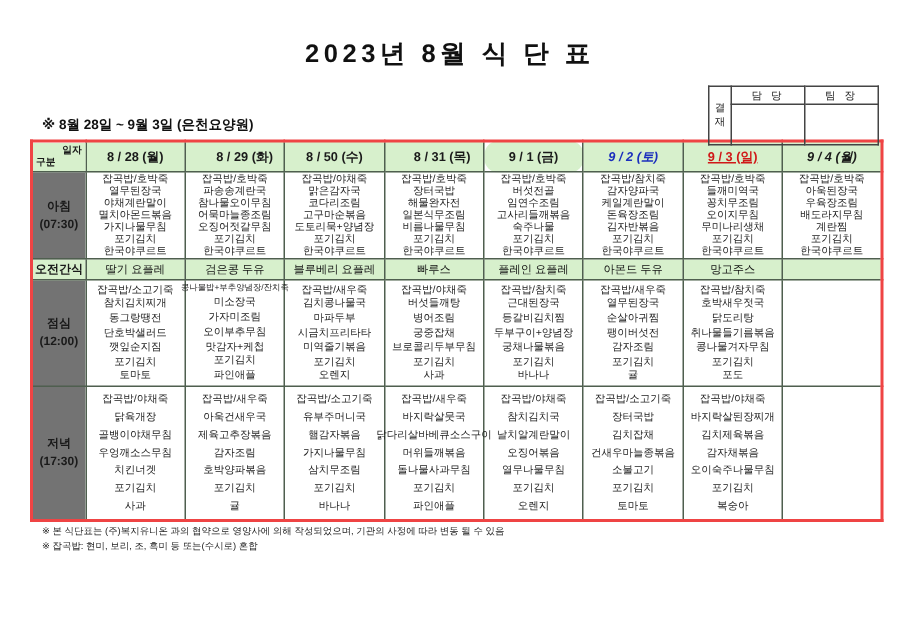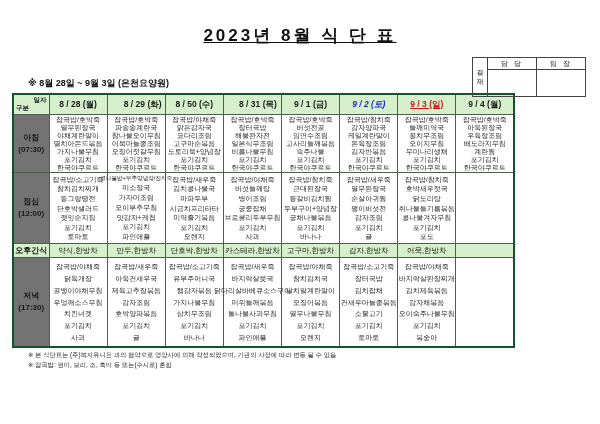--- a/index.html
+++ b/index.html
@@ -3,38 +3,38 @@
 <meta charset="utf-8">
 <style>
   html,body{margin:0;padding:0;}
   body{
     width:600px;height:424px;background:#ffffff;position:relative;
     font-family:"Liberation Sans","DejaVu Sans",sans-serif;color:#1a1a1a;
     overflow:hidden;
   }
   .page-title{
     text-align:center;font-size:17px;font-weight:bold;letter-spacing:3px;
-    padding-top:24px;margin:0 0 0 0;color:#111;text-decoration:underline;
+    padding-top:24px;margin:0 0 0 0;color:#111;
   }
   
   .approval{
     position:absolute;top:57px;right:14px;border-collapse:collapse;
     table-layout:fixed;
   }
   .approval td{border:1px solid #444;font-size:7px;text-align:center;vertical-align:middle;padding:0;}
   .approval .stamp-label{width:12px;word-break:break-all;line-height:1.3;padding:1px;}
   .approval .ah{width:48px;height:11px;font-weight:normal;letter-spacing:2px;}
   .approval .asig{height:26px;}
   .subtitle{
     margin:30px 8px 3px 28px;font-size:9px;font-weight:bold;color:#111;
   }
   
   .menu-table{
-    margin-left:12px;border-collapse:collapse;table-layout:fixed;width:503px;
-    border:2px solid #14532d;
+    margin-left:20px;border-collapse:collapse;table-layout:fixed;width:569px;
+    border:2px solid #ef4444;
   }
   .menu-table td,.menu-table th{border:1px solid #4f5f4f;padding:0;vertical-align:middle;}
   .menu-table th{background:#d7f0cc;font-size:8.5px;font-weight:bold;height:19px;}
   .corner{position:relative;background:#d7f0cc;
     background-image:linear-gradient(to bottom right,transparent 49%,#4f5f4f 49%,#4f5f4f 52%,transparent 52%);}
   .corner .c-top{position:absolute;top:1px;right:2px;font-size:6.5px;font-weight:bold;}
   .corner .c-bottom{position:absolute;bottom:1px;left:2px;font-size:6.5px;font-weight:bold;}
   .row-label{background:#737373;font-size:8px;font-weight:bold;text-align:center;line-height:1.5;}
   .lines{display:flex;flex-direction:column;justify-content:space-evenly;align-items:center;width:100%;}
   .r-breakfast .lines{height:57px;}
@@ -85,24 +85,24 @@
     <thead>
       <tr>
         <th class="corner">
           <span class="c-top">일자</span>
           <span class="c-bottom">구분</span>
         </th>
         <th style="color: rgb(26, 26, 26);">8 / 28 (월)</th>
         <th style="color: rgb(26, 26, 26); padding-left: 13px;">8 / 29 (화)</th>
         <th style="color: rgb(26, 26, 26);">8 / 50 (수)</th>
         <th style="color: rgb(26, 26, 26); padding-left: 11px;">8 / 31 (목)</th>
-        <th style="color: rgb(26, 26, 26);">9 / 1 (금)</th>
+        <th style="color: rgb(26, 26, 26); border-radius: 9px;">9 / 1 (금)</th>
         <th style="color: rgb(27, 47, 189); font-style: italic;">9 / 2 (토)</th>
         <th style="color: rgb(208, 24, 24); text-decoration: underline;">9 / 3 (일)</th>
-        <th style="color: rgb(26, 26, 26);">9 / 4 (월)</th>
+        <th style="color: rgb(26, 26, 26); font-style: italic;">9 / 4 (월)</th>
       </tr>
     </thead>
     <tbody>
       <tr class="r-breakfast">
         <td class="row-label">아침<br>(07:30)</td>
         <td class="menu-cell">
           <div class="lines">
             <div class="line">잡곡밥/호박죽</div>
             <div class="line">열무된장국</div>
             <div class="line">야채계란말이</div>
@@ -183,20 +183,47 @@
             <div class="line">잡곡밥/호박죽</div>
             <div class="line">아욱된장국</div>
             <div class="line">우육장조림</div>
             <div class="line">배도라지무침</div>
             <div class="line">계란찜</div>
             <div class="line">포기김치</div>
             <div class="line">한국야쿠르트</div>
           </div>
         </td>
       </tr>
+      <tr class="r-snack">
+        <td class="row-label">오전간식</td>
+        <td>
+          <div class="snack-text">딸기 요플레</div>
+        </td>
+        <td>
+          <div class="snack-text">검은콩 두유</div>
+        </td>
+        <td>
+          <div class="snack-text">블루베리 요플레</div>
+        </td>
+        <td>
+          <div class="snack-text">빠루스</div>
+        </td>
+        <td>
+          <div class="snack-text">플레인 요플레</div>
+        </td>
+        <td>
+          <div class="snack-text">아몬드 두유</div>
+        </td>
+        <td>
+          <div class="snack-text">망고주스</div>
+        </td>
+        <td>
+          <div class="snack-text"></div>
+        </td>
+      </tr>
       <tr class="r-lunch">
         <td class="row-label">점심<br>(12:00)</td>
         <td class="menu-cell">
           <div class="lines">
             <div class="line">잡곡밥/소고기죽</div>
             <div class="line">참치김치찌개</div>
             <div class="line">동그랑땡전</div>
             <div class="line">단호박샐러드</div>
             <div class="line">깻잎순지짐</div>
             <div class="line">포기김치</div>
@@ -266,47 +293,20 @@
             <div class="line">취나물들기름볶음</div>
             <div class="line">콩나물겨자무침</div>
             <div class="line">포기김치</div>
             <div class="line">포도</div>
           </div>
         </td>
         <td class="menu-cell">
           <div class="lines"></div>
         </td>
       </tr>
-      <tr class="r-snack">
-        <td class="row-label">오후간식</td>
-        <td>
-          <div class="snack-text">약식,한방차</div>
-        </td>
-        <td>
-          <div class="snack-text">만두,한방차</div>
-        </td>
-        <td>
-          <div class="snack-text">단호박,한방차</div>
-        </td>
-        <td>
-          <div class="snack-text">카스테라,한방차</div>
-        </td>
-        <td>
-          <div class="snack-text">고구마,한방차</div>
-        </td>
-        <td>
-          <div class="snack-text">감자,한방차</div>
-        </td>
-        <td>
-          <div class="snack-text">어묵,한방차</div>
-        </td>
-        <td>
-          <div class="snack-text"></div>
-        </td>
-      </tr>
       <tr class="r-dinner">
         <td class="row-label">저녁<br>(17:30)</td>
         <td class="menu-cell">
           <div class="lines">
             <div class="line">잡곡밥/야채죽</div>
             <div class="line">닭육개장</div>
             <div class="line">골뱅이야채무침</div>
             <div class="line">우엉깨소스무침</div>
             <div class="line">치킨너겟</div>
             <div class="line">포기김치</div>

